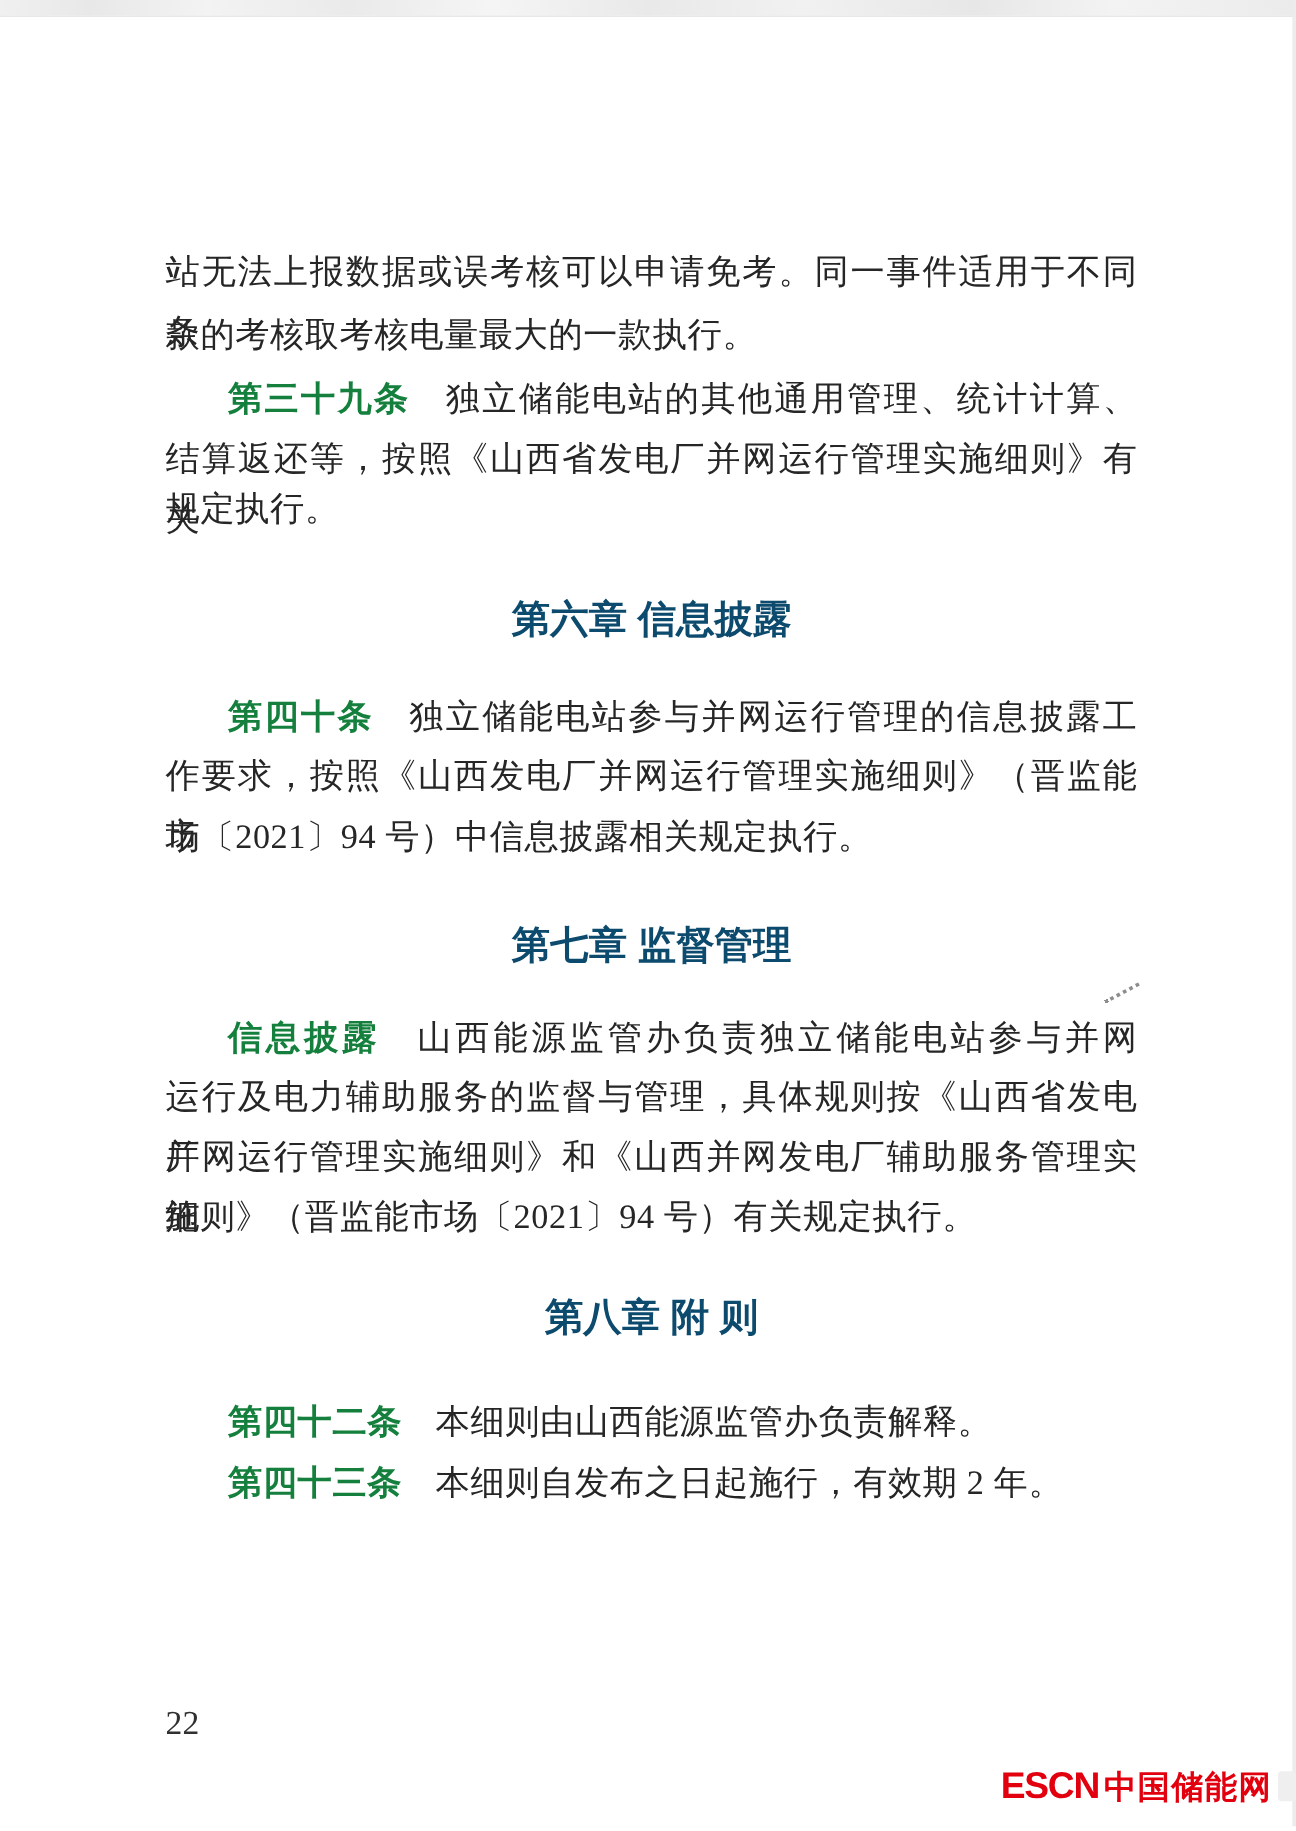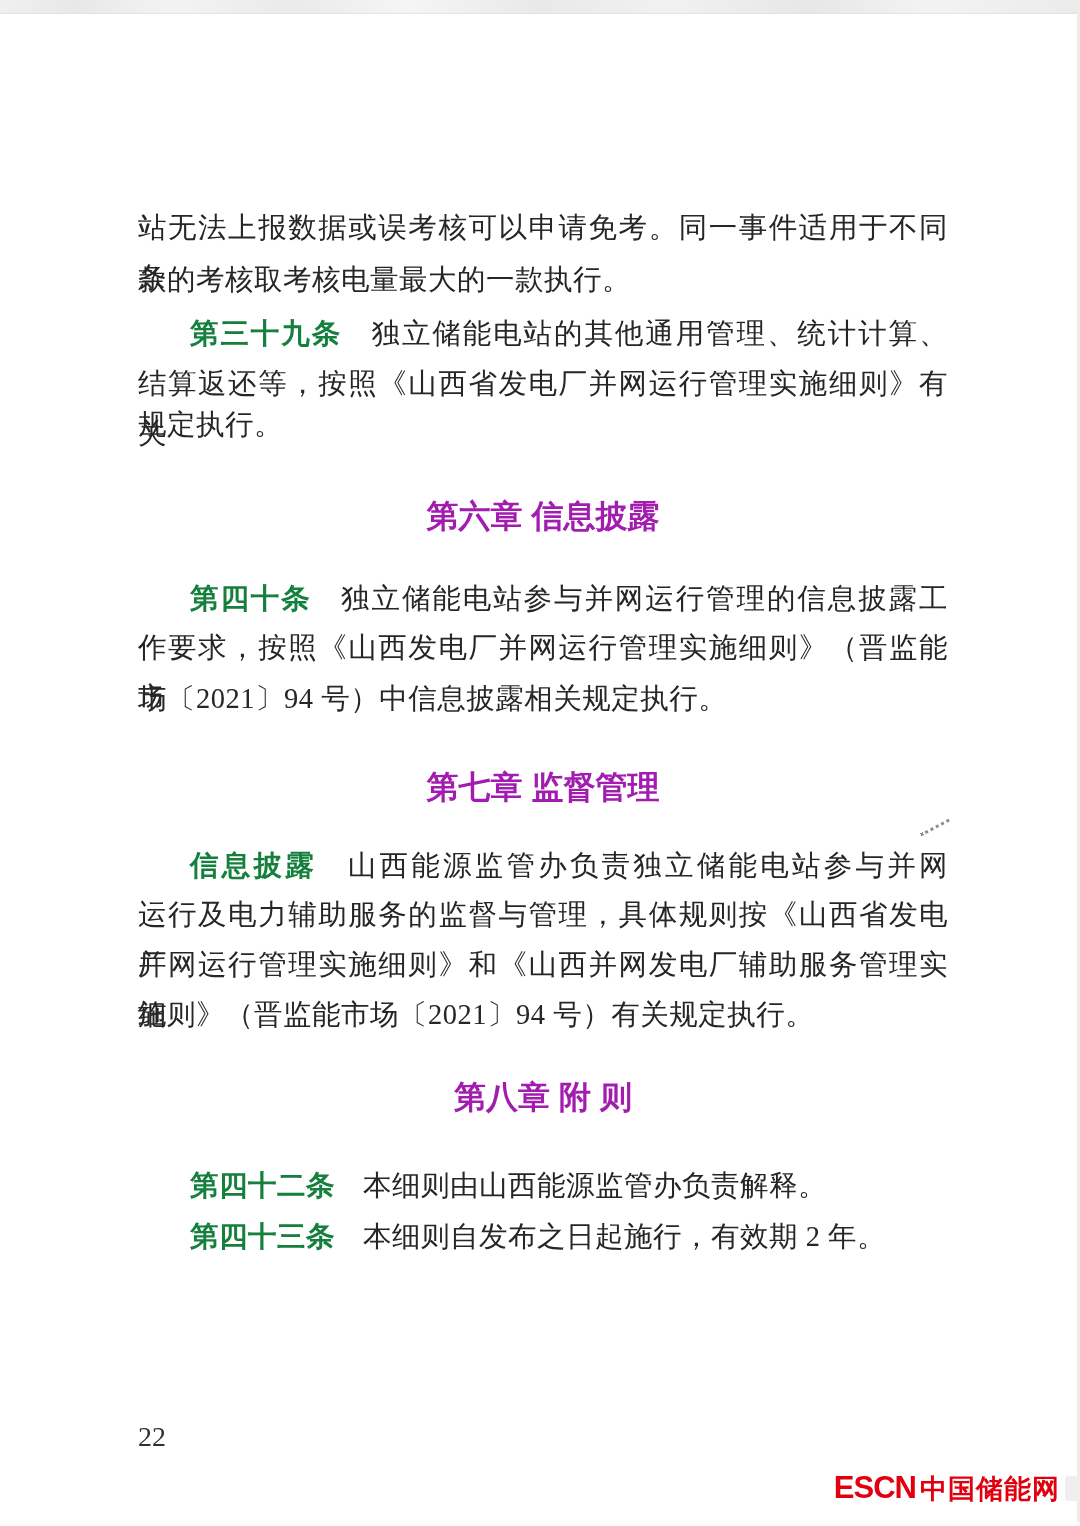--- a/index.html
+++ b/index.html
@@ -33,21 +33,21 @@
   }
   .indent { padding-left:52px; width:758px; }
   .label {
     font-family:"Liberation Sans","DejaVu Sans",sans-serif;
     font-weight:bold; color:#15803d;
   }
   .gap { display:inline-block; width:28px; }
   .chapter {
     position:absolute; left:138px; width:810px; text-align:center;
     font-family:"Liberation Sans","DejaVu Sans",sans-serif;
-    font-weight:bold; font-size:32px; line-height:50px; color:#a21caf;
+    font-weight:bold; font-size:32px; line-height:50px; color:#0c4a6e;
   }
   .pagenum {
     position:absolute; left:138px; top:1412px; width:810px;
     font-size:28px; line-height:50px; color:#303030;
   }
   .logo {
     position:absolute; top:1472px; right:20px;
     font-family:"Liberation Sans","DejaVu Sans",sans-serif;
     font-weight:bold; white-space:nowrap; line-height:32px;
     color:#e2000f;

